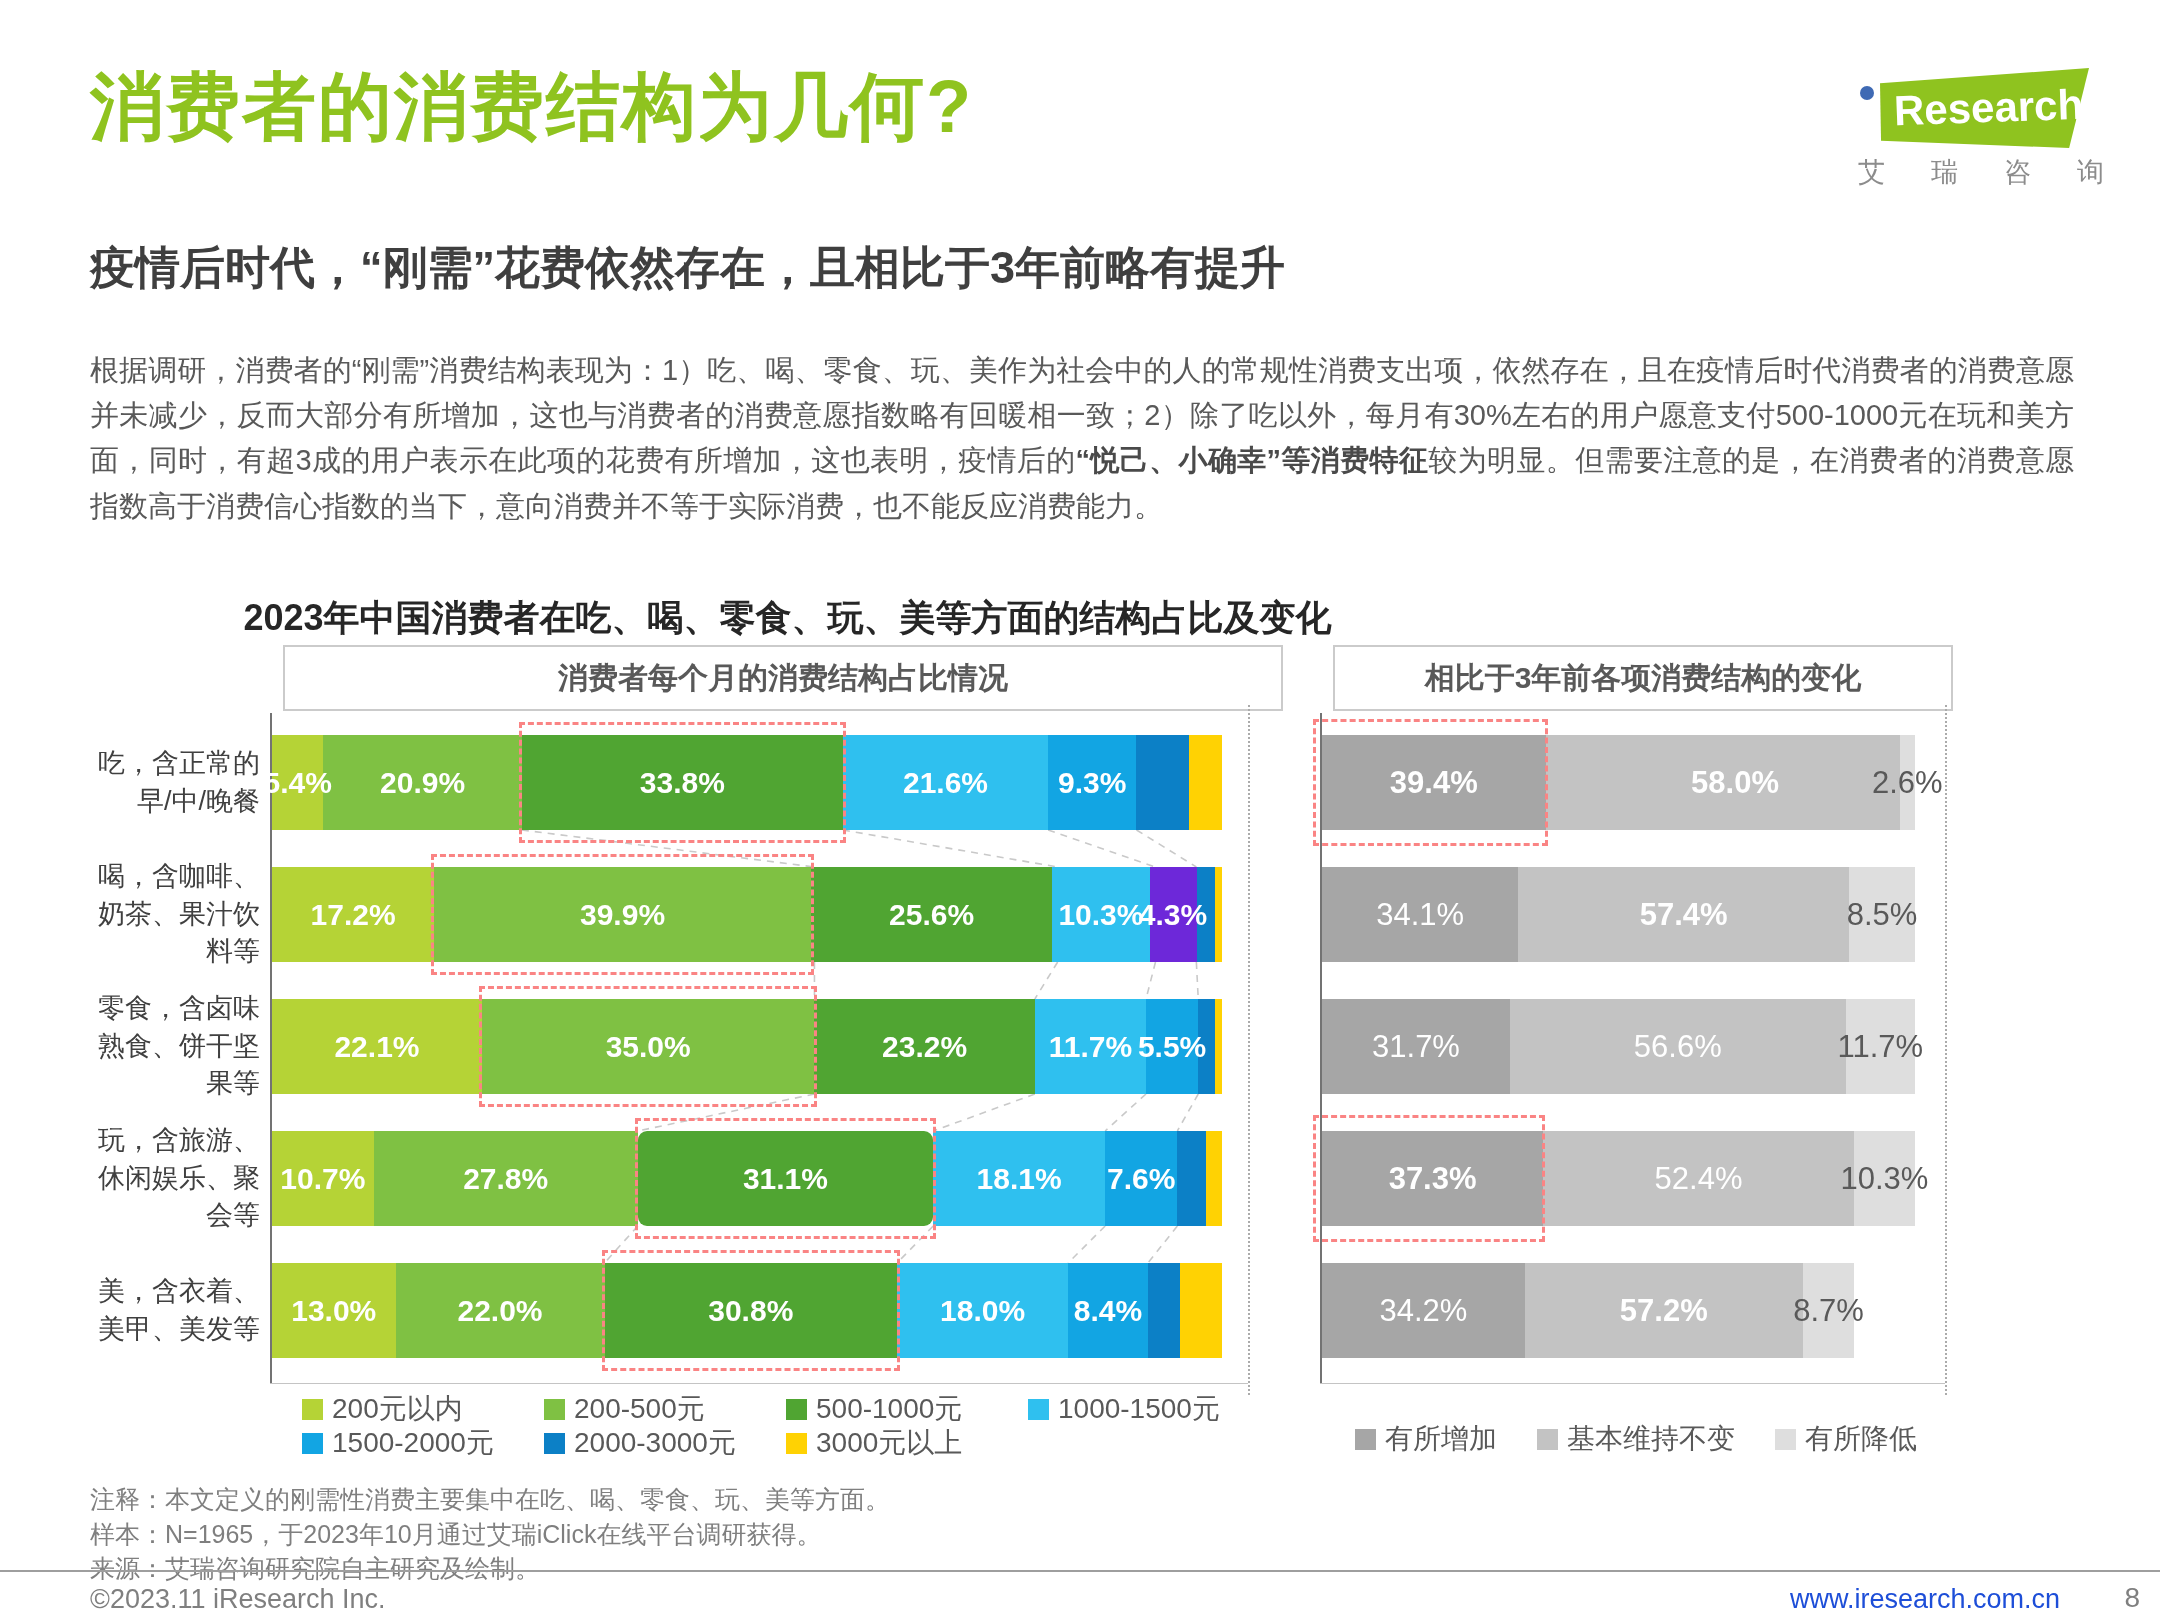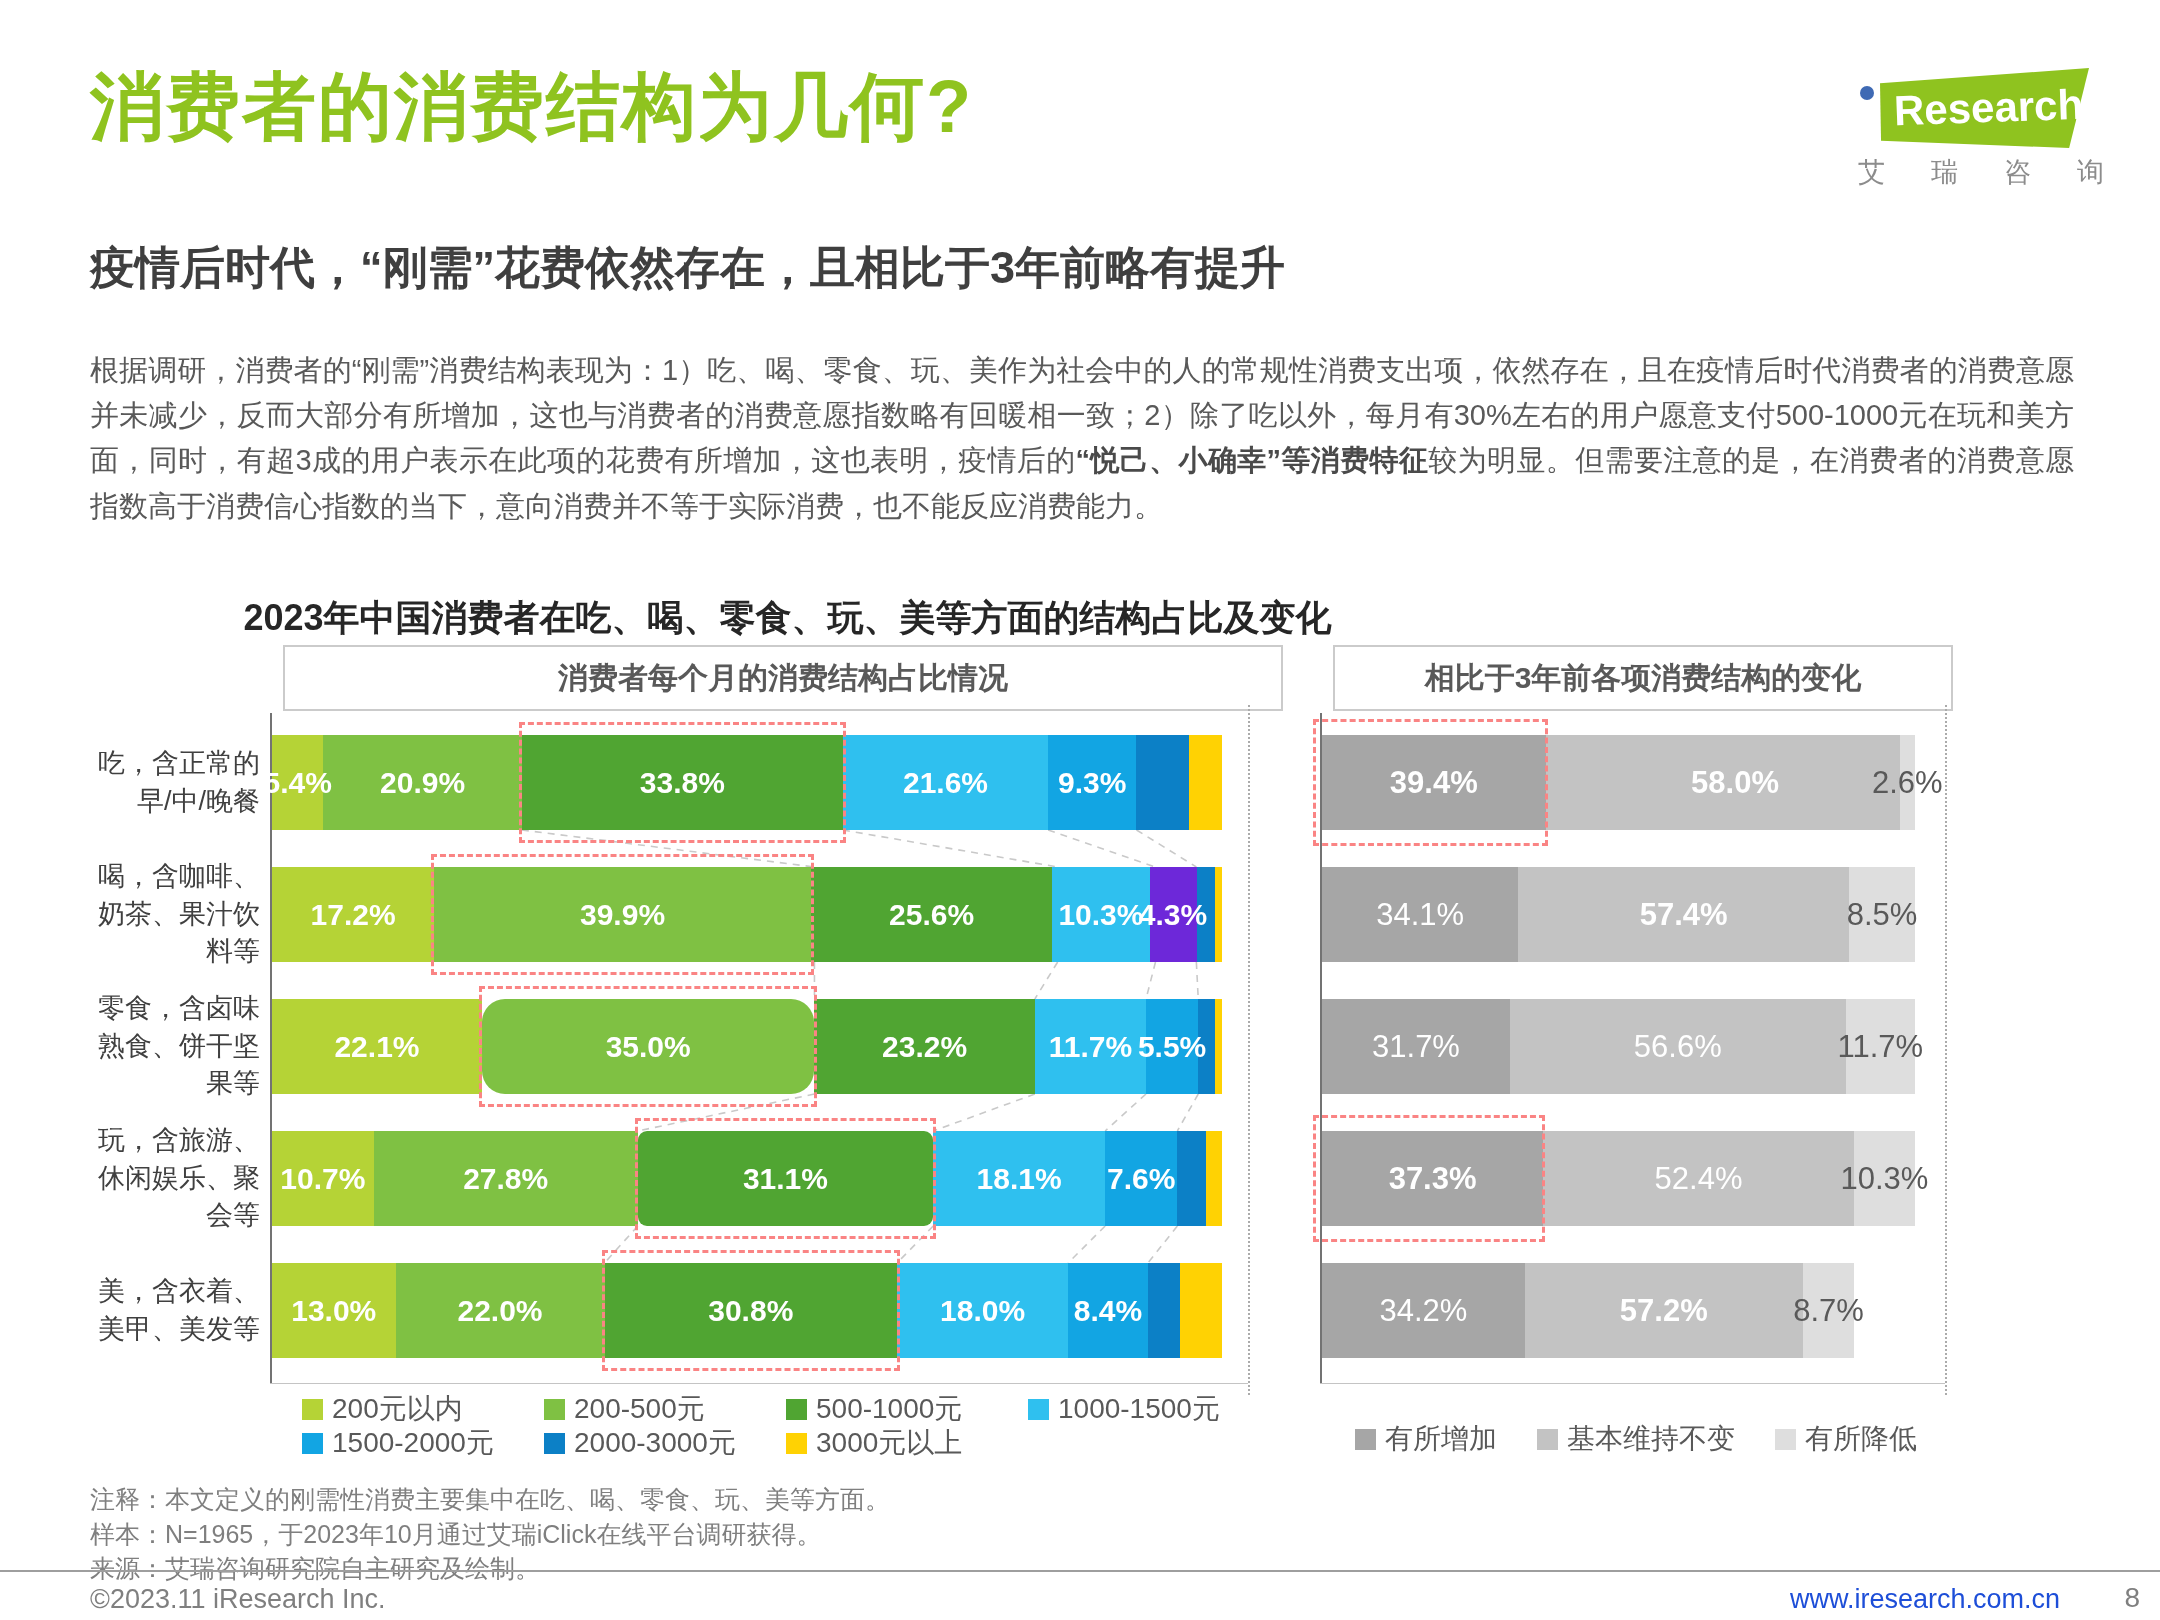--- a/index.html
+++ b/index.html
@@ -182,21 +182,21 @@
               <span class="seglab dark">8.5%</span>
             </div>
           </div>
         </div>
         <div class="crow" style="top: 286px;">
           <div class="cat">零食，含卤味熟食、饼干坚果等</div>
           <div class="track ltrack">
             <div class="seg" style="width: 209.95px; background: rgb(181, 211, 54);">
               <span class="seglab">22.1%</span>
             </div>
-            <div class="seg hl" style="width: 332.5px; background: rgb(127, 193, 67); border-radius: 23px;">
+            <div class="seg hl" style="width: 332.5px; background: rgb(127, 193, 67);">
               <span class="seglab">35.0%</span>
             </div>
             <div class="seg" style="width: 220.4px; background: rgb(80, 165, 50);">
               <span class="seglab">23.2%</span>
             </div>
             <div class="seg" style="width: 111.15px; background: rgb(47, 192, 239);">
               <span class="seglab">11.7%</span>
             </div>
             <div class="seg" style="width: 52.25px; background: rgb(18, 165, 227);">
               <span class="seglab">5.5%</span>

